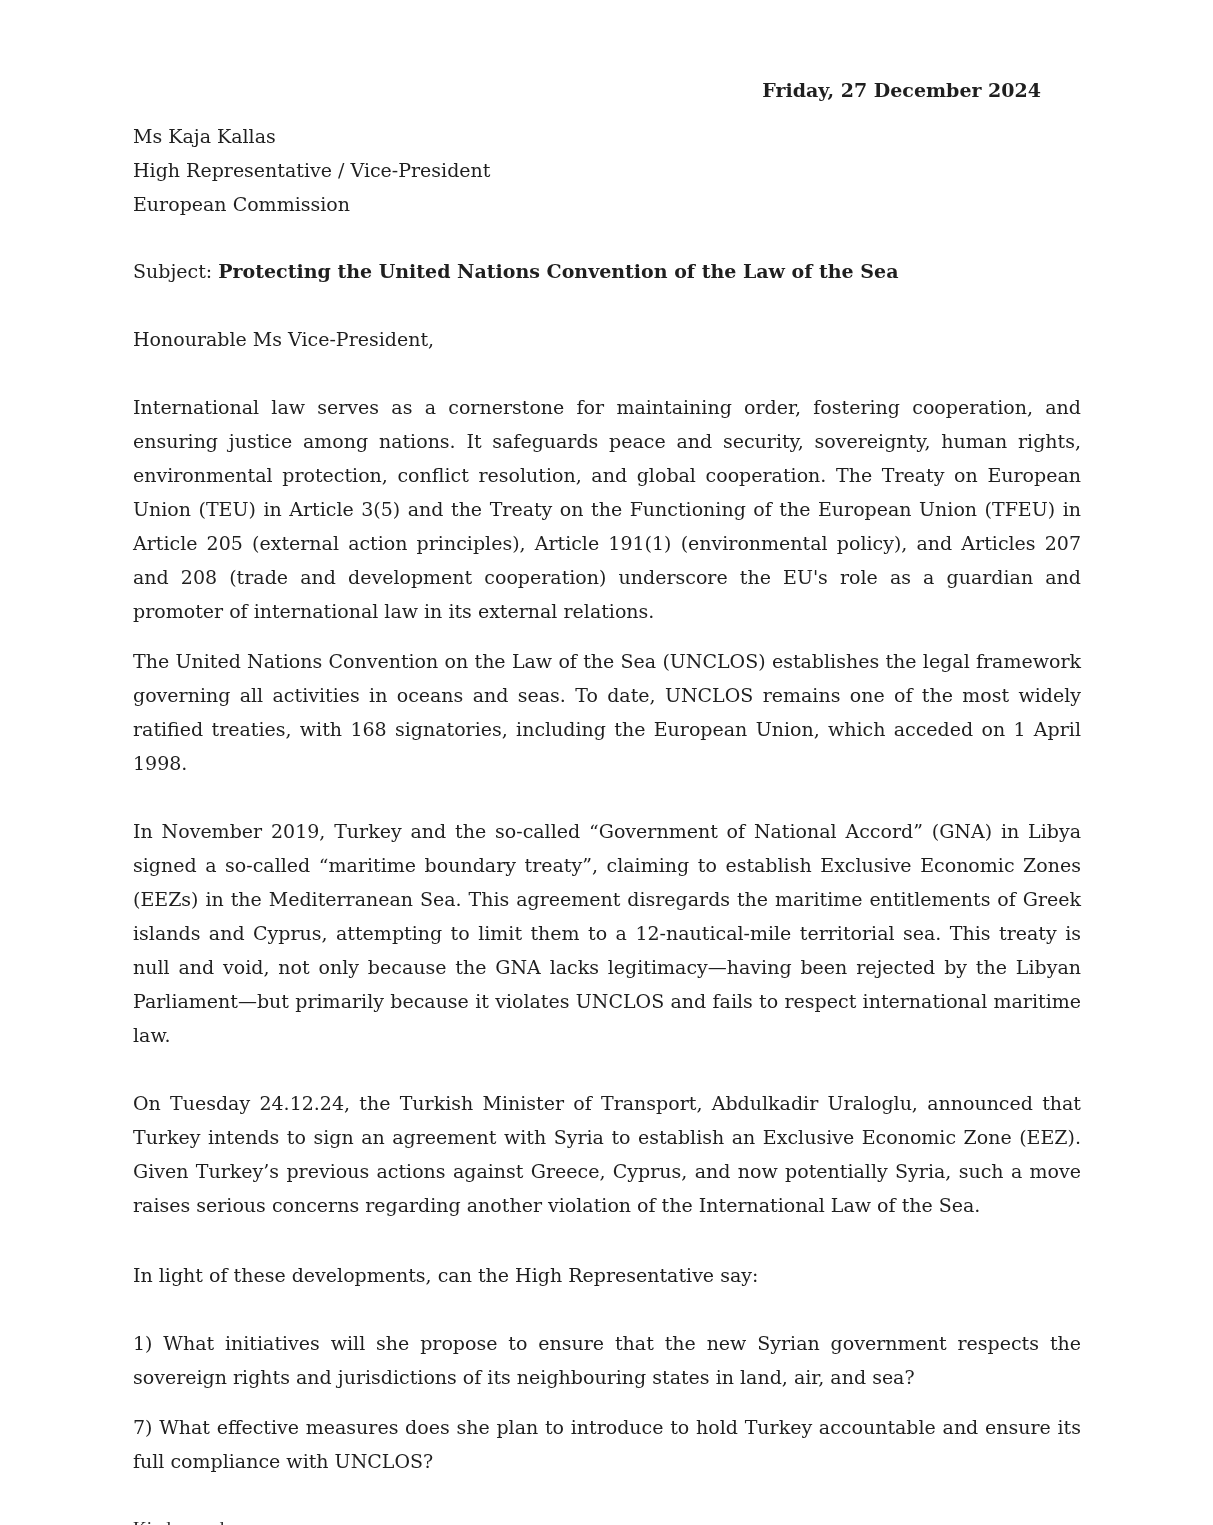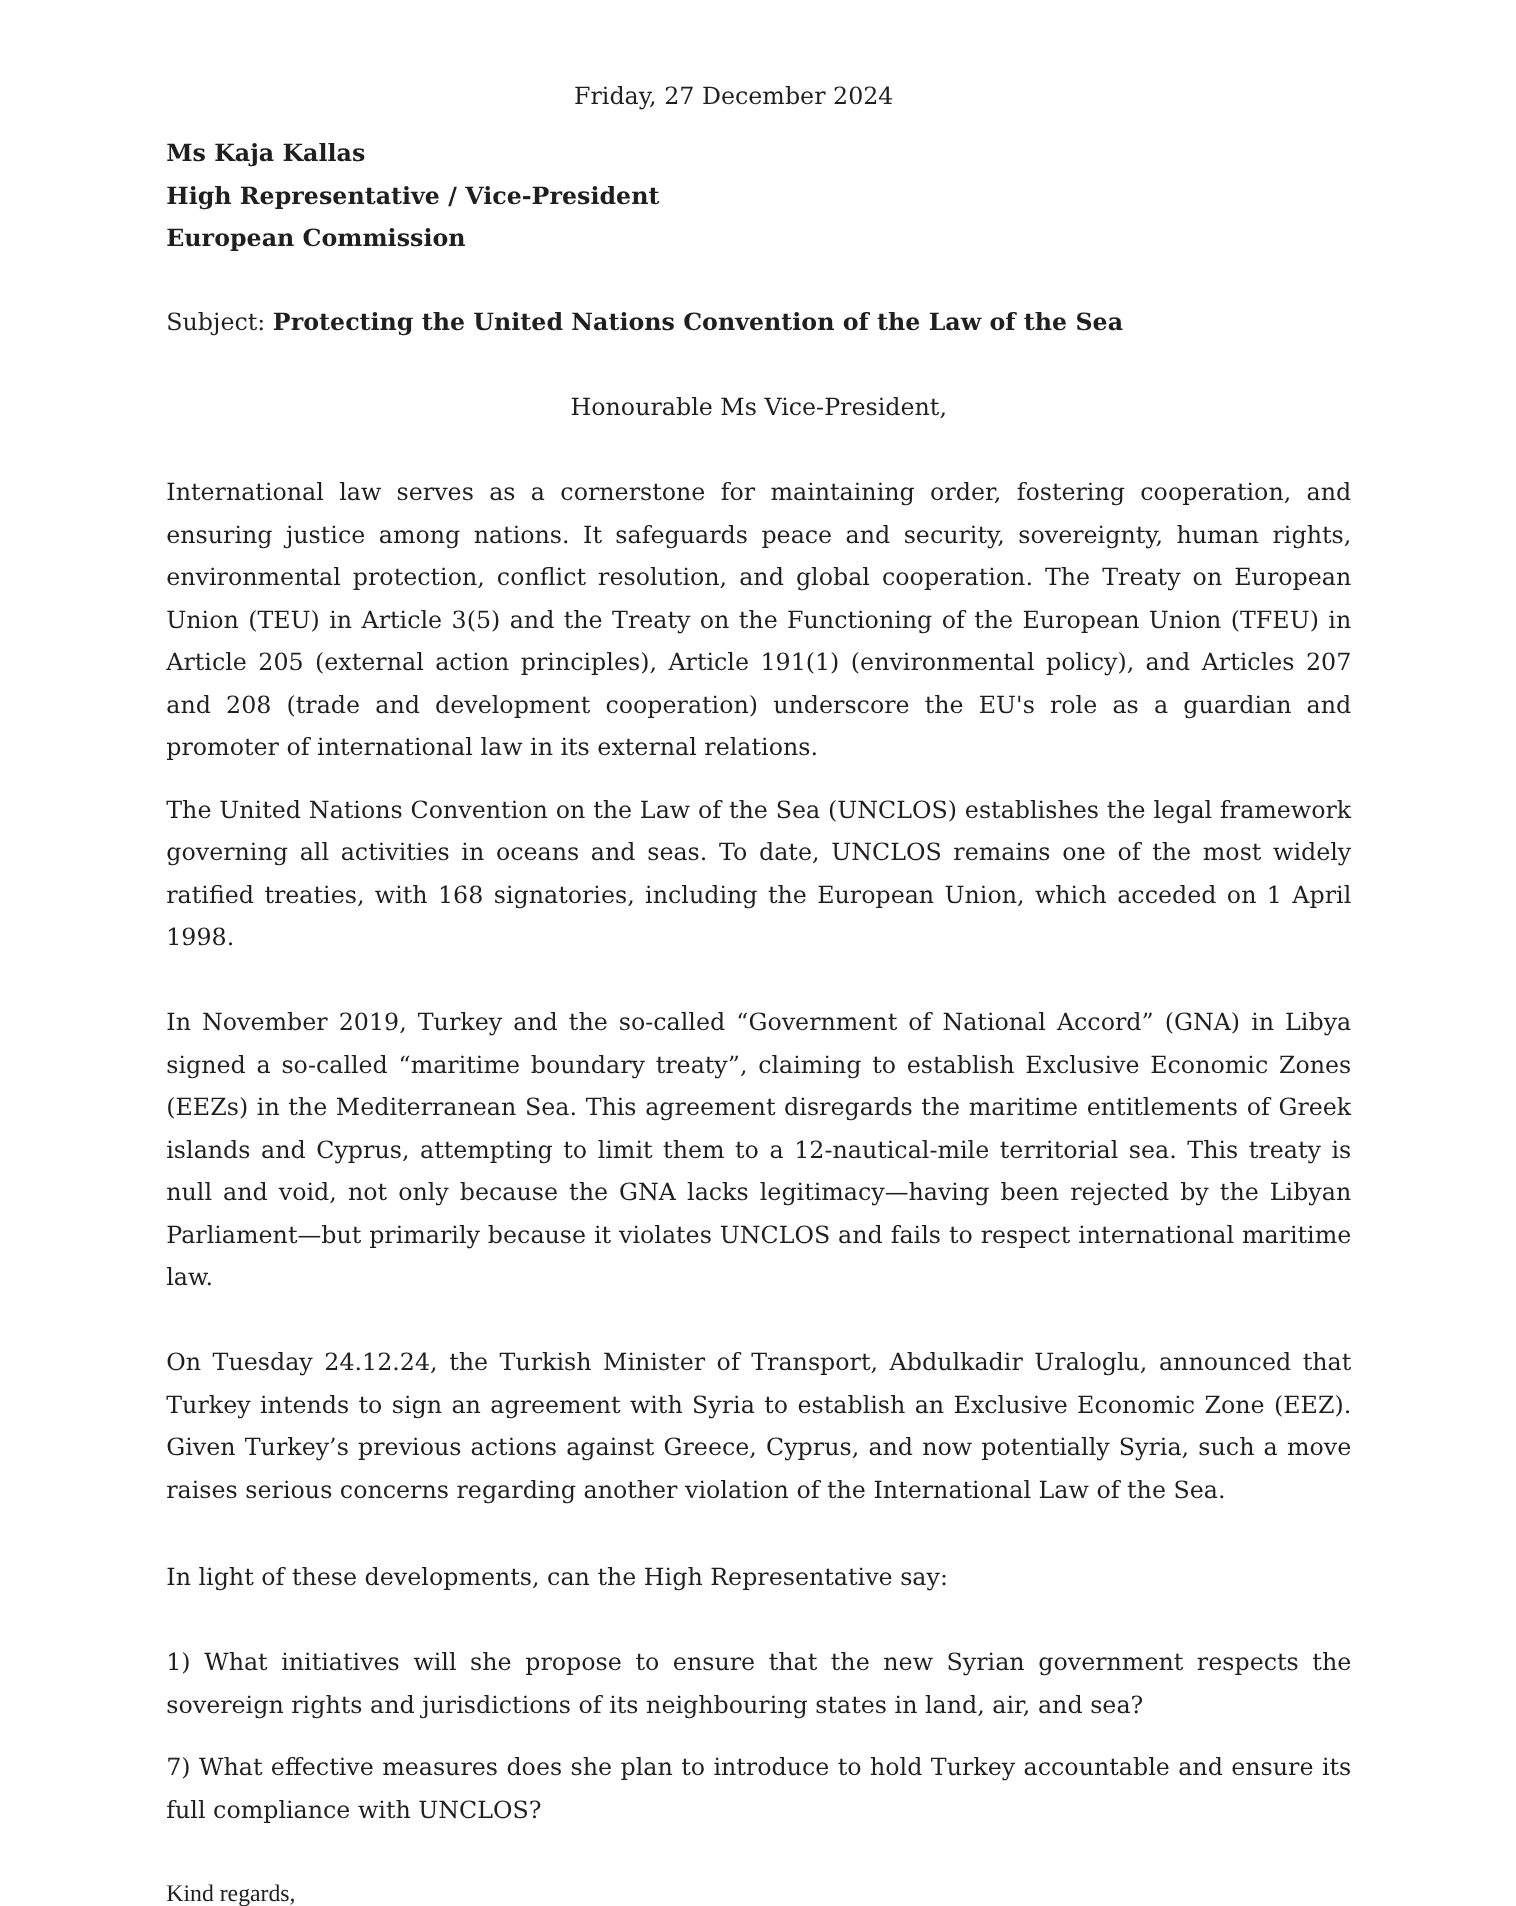--- a/index.html
+++ b/index.html
@@ -14,37 +14,37 @@
     box-sizing: border-box;
     background: #ffffff;
     padding: 60px 132px 60px 133px;
     font-family: "DejaVu Serif", "Liberation Serif", serif;
     font-size: 19px;
     line-height: 34px;
     color: #1f1f1f;
     -webkit-font-smoothing: antialiased;
   }
   .date-line {
-    text-align: center;
+    text-align: right;
     padding-right: 40px;
-    margin: 0 0 12px 0;
+    margin: 13px 0 12px 0;
+    font-weight: bold;
   }
   .recipient-line {
-    font-weight: bold;
+    font-weight: normal;
     margin: 0;
   }
   .subject-line {
     margin: 33px 0 0 0;
   }
   .subject-title {
     font-weight: bold;
   }
   .salutation {
     margin: 34px 0 0 0;
-    text-align: center;
   }
   p.body-para {
     margin: 34px 0 0 0;
     text-align: justify;
   }
   p.body-para.no-gap {
     margin-top: 16px;
   }
   .question-intro {
     margin: 36px 0 0 0;

